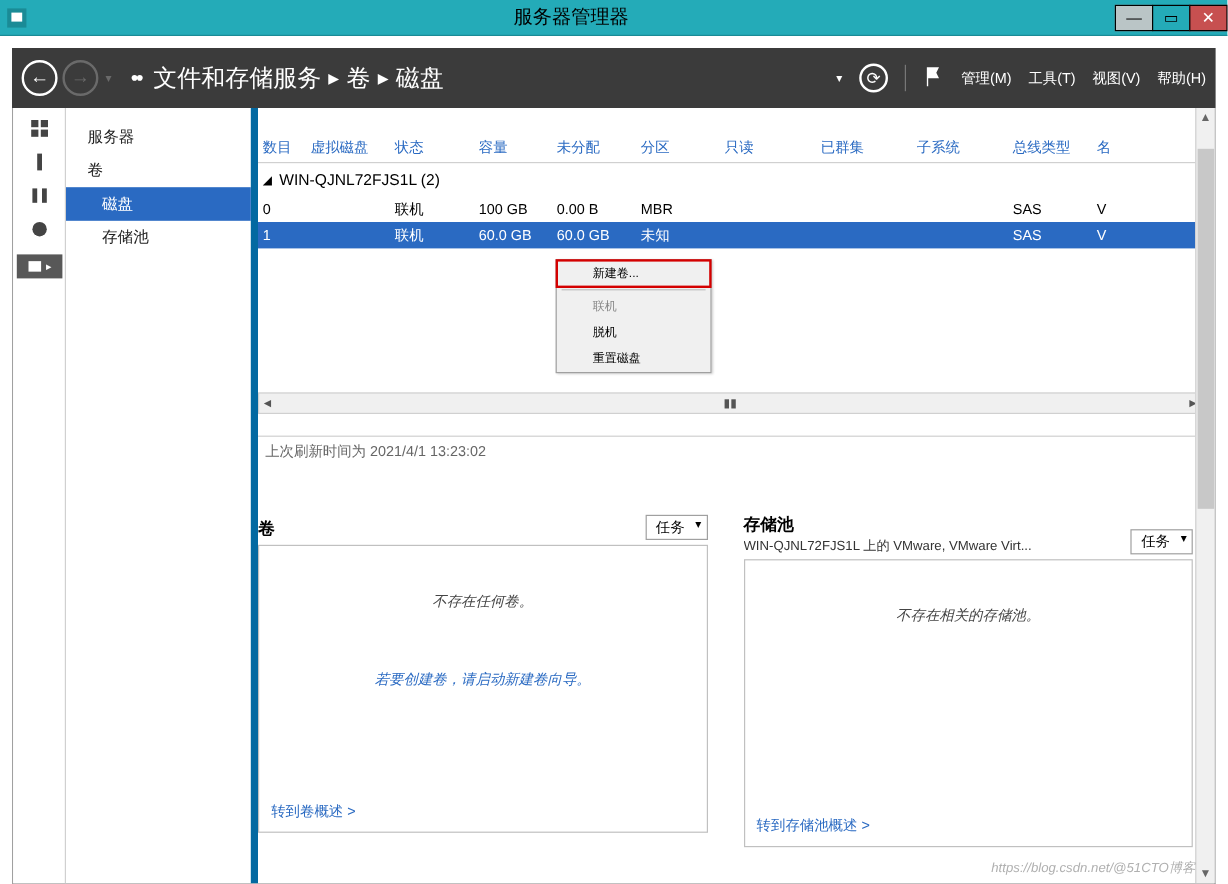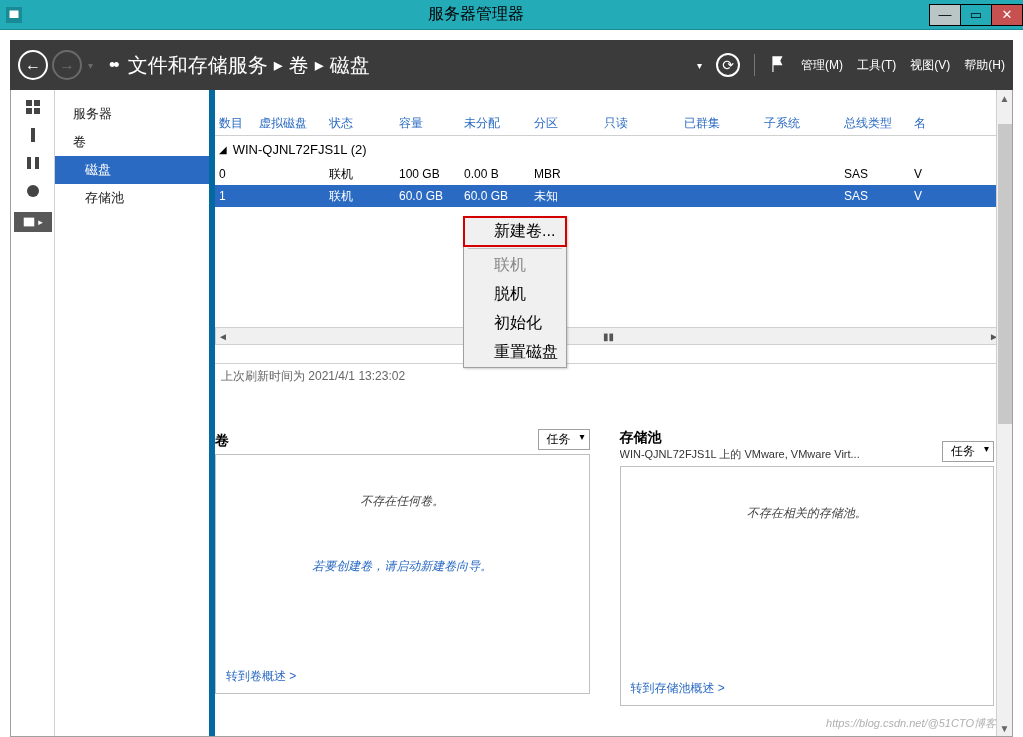--- a/index.html
+++ b/index.html
@@ -69,21 +69,21 @@
 
   .data-row { display: flex; font-size: 12px; height: 22px; align-items: center; }
   .data-row.selected { background: #2a6ac2; color: #fff; }
   .td { padding: 0 4px; }
 
   .table-container { border-bottom: 1px solid #d0d0d0; position: relative; height: 228px; }
   .scroll-strip { display: flex; align-items: center; justify-content: space-between; height: 18px; background: #f0f0f0; border: 1px solid #d0d0d0; font-size: 10px; color: #555; padding: 0 2px; margin-top: 120px; }
   .last-refresh { font-size: 12px; color: #666; padding: 4px 6px; }
 
   
-  .context-menu { position: absolute; left: 463px; top: 216px; width: 104px; background: #f0f0f0; border: 1px solid #a0a0a0; font-size: 16px; box-shadow: 1px 1px 2px rgba(0,0,0,0.2); z-index: 10; }
+  .context-menu { position: absolute; left: 463px; top: 216px; width: 130px; background: #f0f0f0; border: 1px solid #a0a0a0; font-size: 10px; box-shadow: 1px 1px 2px rgba(0,0,0,0.2); z-index: 10; }
   .menu-row { padding: 4px 8px 4px 30px; position: relative; }
   .menu-row.highlight { outline: 2px solid #d40000; outline-offset: -1px; }
   .menu-row.disabled { color: #888; }
   .menu-sep { height: 1px; background: #c0c0c0; margin: 2px 4px; }
 
   
   .bottom-panels { display: flex; gap: 30px; margin-top: 40px; padding-right: 8px; }
   .panel { flex: 1; }
   .panel-head { display: flex; justify-content: space-between; align-items: flex-end; margin-bottom: 4px; }
   .panel-title { font-size: 14px; font-weight: bold; }
@@ -292,17 +292,16 @@
       <div class="vbtn">▼</div>
     </div>
   </div>
 </div>
 
 <div class="context-menu">
   <div class="menu-row highlight">新建卷...</div>
   <div class="menu-sep"></div>
   <div class="menu-row disabled">联机</div>
   <div class="menu-row">脱机</div>
-  <div class="menu-row">初始化</div>
   <div class="menu-row">重置磁盘</div>
 </div>
 
 <div class="watermark">https://blog.csdn.net/@51CTO博客</div>
 
 </body></html>

